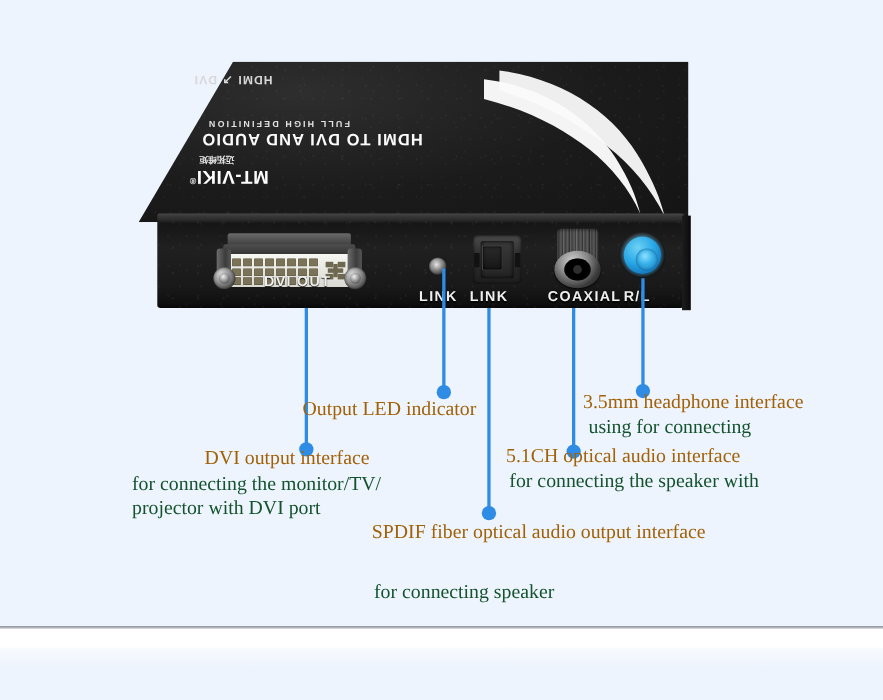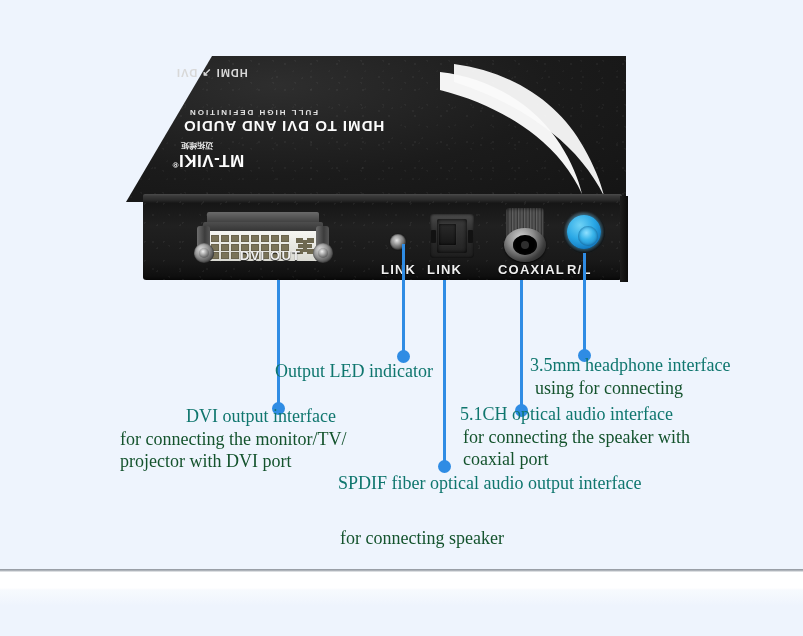--- a/index.html
+++ b/index.html
@@ -370,21 +370,21 @@
     position: absolute;
     width: 13px; height: 13px;
     border-radius: 50%;
     background: #2f8ce4;
   }
 
   
   .callout { position: absolute; white-space: nowrap; }
   .callout .head {
     display: block;
-    color: #0f766e;
+    color: #a16207;
     font-size: 18px;
     line-height: 23px;
   }
   .callout .sub {
     display: block;
     color: #14532d;
     font-size: 18px;
     line-height: 22px;
   }
 </style>
@@ -518,21 +518,20 @@
   </div>
 
   <div class="callout" style="left:530px; top:354px;">
     <span class="head">3.5mm headphone interface</span>
     <span class="sub" style="padding-left:5px;">using for connecting</span>
   </div>
 
   <div class="callout" style="left:460px; top:403px;">
     <span class="head">5.1CH optical audio interface</span>
     <span class="sub" style="padding-left:3px;">for connecting the speaker with</span>
-    <span class="sub" style="padding-left:3px;">coaxial port</span>
   </div>
 
   <div class="callout" style="left:338px; top:472px;font-family:Liberation Serif, serif;">
     <span class="head">SPDIF fiber optical audio output interface</span>
     <span class="sub" style="padding-left:2px;margin-top:32px;">for connecting speaker</span>
   </div>
 
   <div class="divider-band"></div>
 
 </div>

